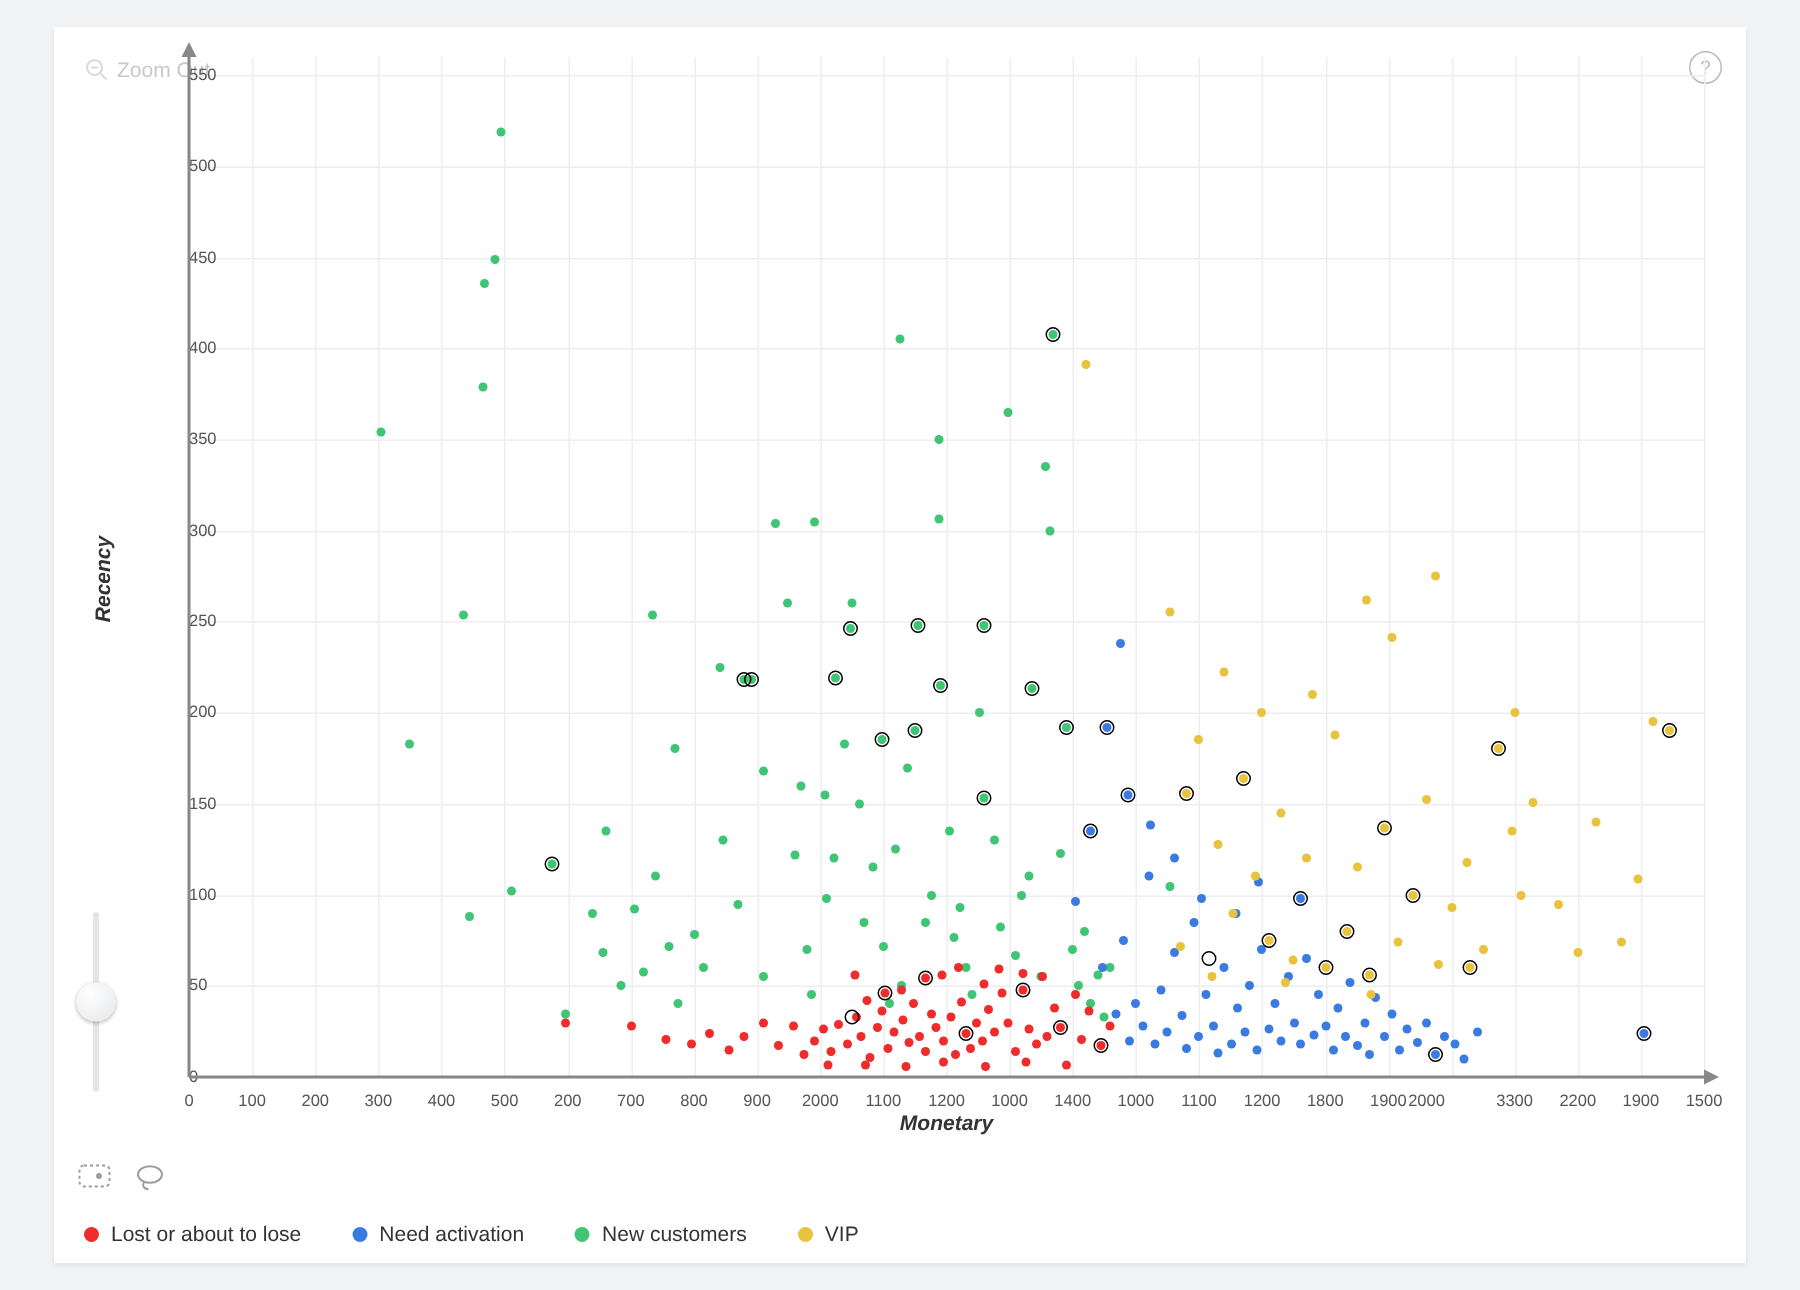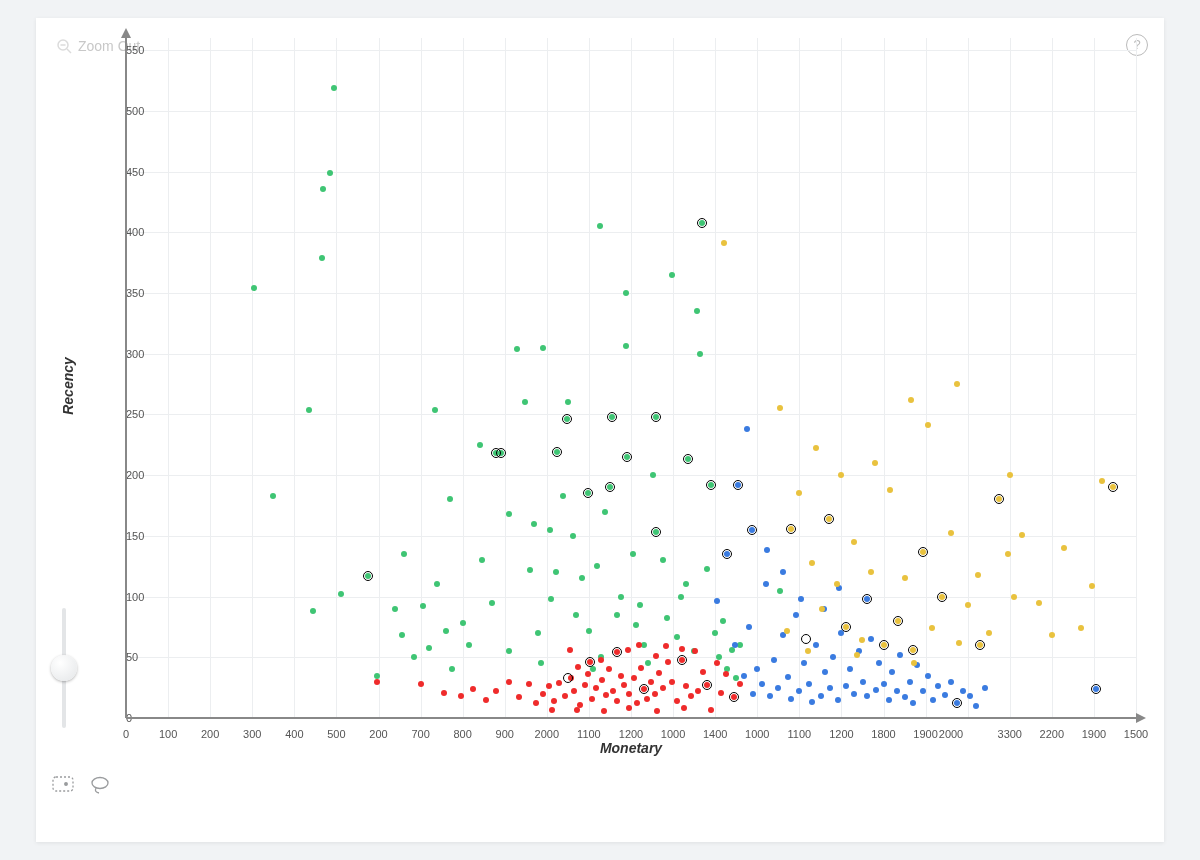--- a/index.html
+++ b/index.html
@@ -459,13 +459,19 @@
       <div class="pt sel" style="left: 626.2px; top: 491.786px; background: transparent;"></div>
       <div class="pt sel" style="left: 441.875px; top: 639.929px; background: transparent;"></div>
       <div class="pt sel" style="left: 463.758px; top: 624.143px; background: transparent;"></div>
       <div class="pt sel" style="left: 490.692px; top: 614.429px; background: transparent;"></div>
       <div class="pt sel" style="left: 517.625px; top: 650.857px; background: transparent;"></div>
       <div class="pt sel" style="left: 555.5px; top: 621.714px; background: transparent;"></div>
       <div class="pt sel" style="left: 580.75px; top: 647.214px; background: transparent;"></div>
       <div class="pt sel" style="left: 608.104px; top: 659.357px; background: transparent;"></div>
     </div>
 
+  <div class="legend" id="legend">
+      <div><span class="swatch" style="background: rgb(239, 43, 43);"></span><span>Lost or about to lose</span></div>
+      <div><span class="swatch" style="background: rgb(58, 123, 224);"></span><span>Need activation</span></div>
+      <div><span class="swatch" style="background: rgb(63, 197, 116);"></span><span>New customers</span></div>
+      <div><span class="swatch" style="background: rgb(233, 194, 62);"></span><span>VIP</span></div>
+    </div>
 </div>
 
 </body></html>

